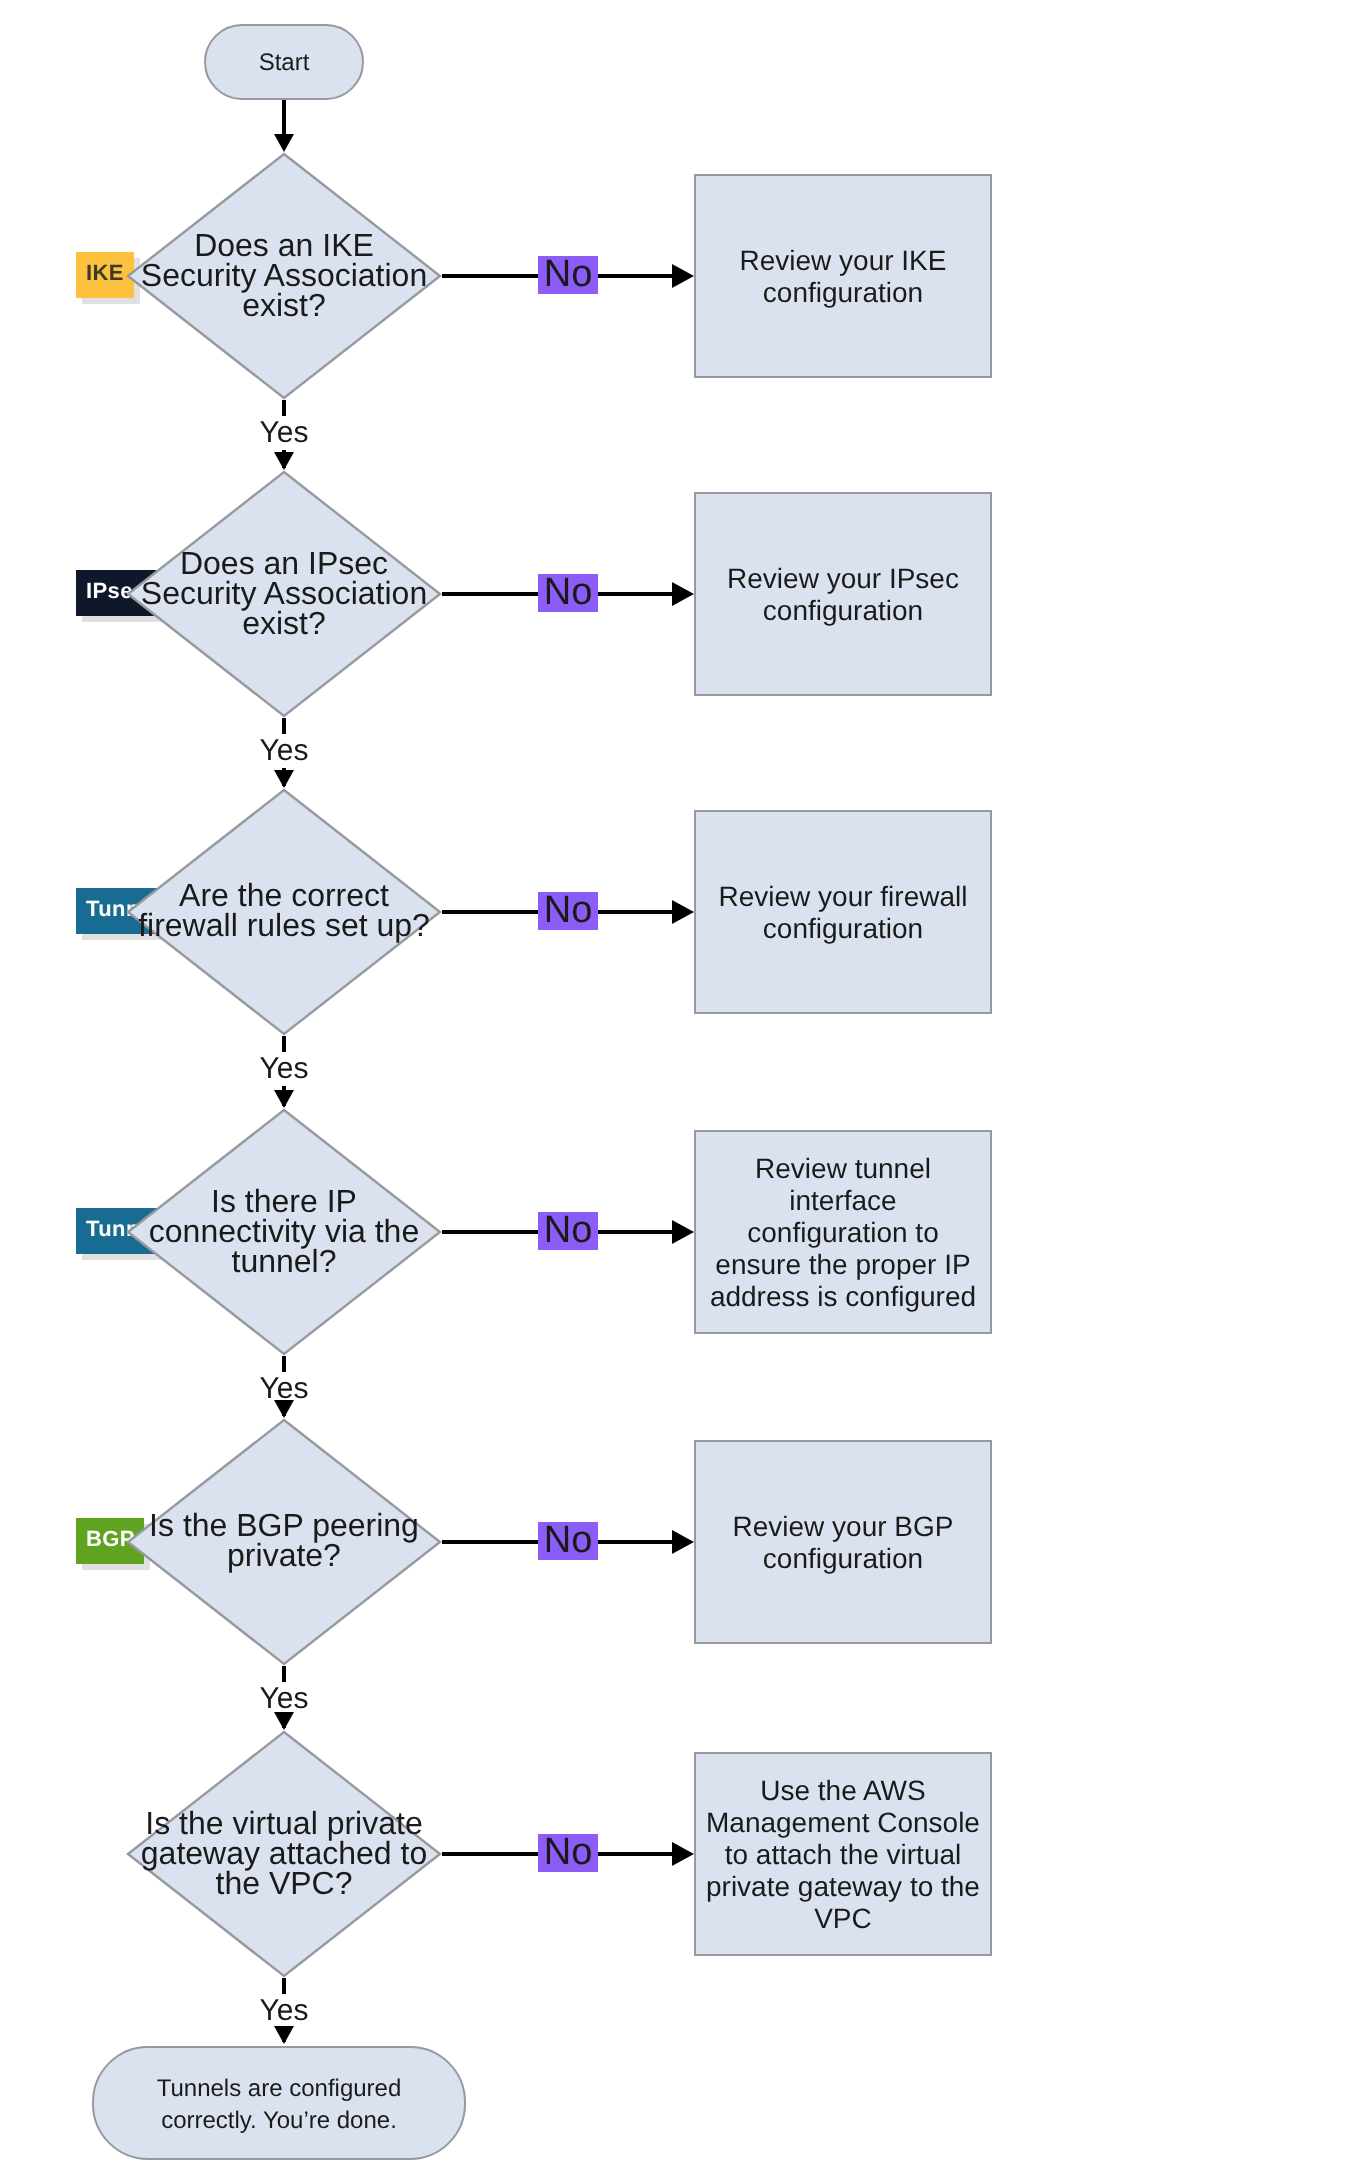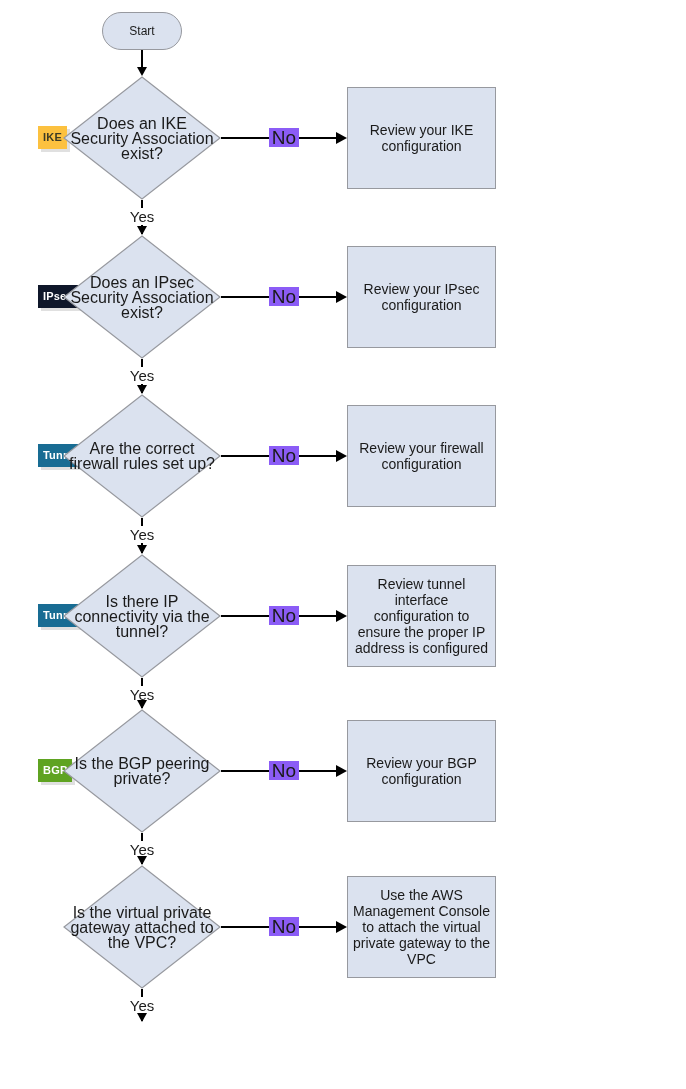--- a/index.html
+++ b/index.html
@@ -152,14 +152,15 @@
     <div class="qtext">Is the virtual private gateway attached to the VPC?</div>
     <div class="no-line"></div>
     <div class="no-label">No</div>
     <div class="arrow-right"></div>
     <div class="action-box">Use the AWS Management Console to attach the virtual private gateway to the VPC</div>
     <div class="vline yes-line"></div>
     <div class="yes-label">Yes</div>
     <div class="arrow-down yes-arrow"></div>
   </div>
 
+  <div class="node end-node">Tunnels are configured correctly. You’re done.</div>
 
 </div>
 
 </body></html>

